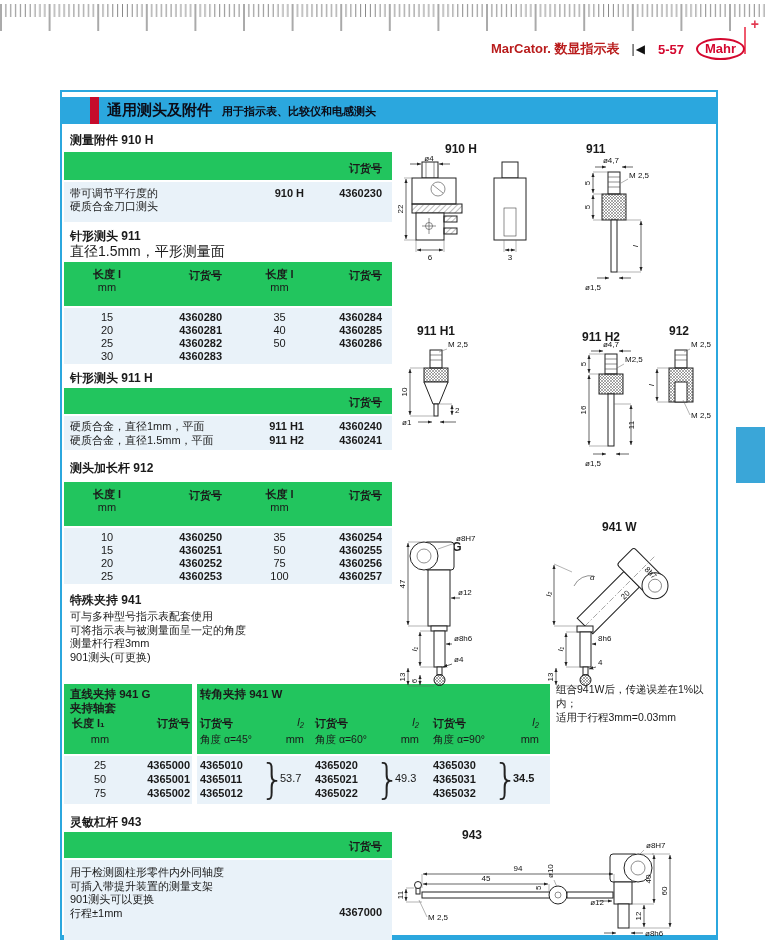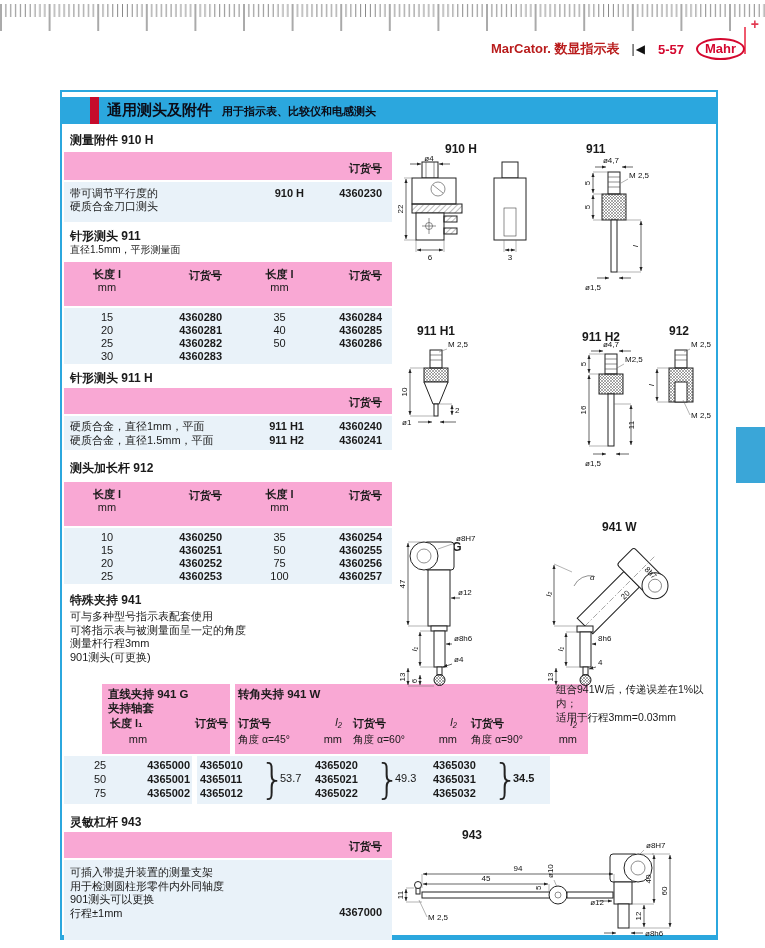--- a/index.html
+++ b/index.html
@@ -25,22 +25,22 @@
   
   .box { position:absolute; left:60px; top:90px; width:658px; height:850px;
          border:2px solid #2ba7de; border-bottom-width:5px; background:#fff; }
   .banner { position:absolute; left:0; top:5px; width:100%; height:27px; background:#2ba7de;
             display:flex; align-items:center; color:#0b0b16;padding-left:28px; }
   .banner-accent { width:9px; align-self:stretch; background:#c60c2c; }
   .banner-title { font-weight:bold; font-size:15px; margin-left:8px; }
   .banner-sub { font-weight:bold; font-size:11px; margin-left:10px; padding-top:2px; }
 
   .sec-title { position:absolute; font-weight:bold; font-size:12px; white-space:nowrap; }
-  .sec-sub { position:absolute; font-size:10px; white-space:nowrap; }
-  .tbl-head { position:absolute; background:#f9a8d4; }
+  .sec-sub { position:absolute; font-size:14px; white-space:nowrap; }
+  .tbl-head { position:absolute; background:#22c55e; }
   .tbl-body { position:absolute; background:#e9f2f9; }
   .row { display:flex; }
   .col-len  { width:70px; text-align:center; }
   .col-ord  { width:80px; text-align:right; }
   .gap20 { width:20px; }
   .col-len2 { width:75px; text-align:center; }
   .col-ord2 { width:65px; text-align:right; }
   .ln { height:13px; line-height:13px; }
   .ln14 { height:14px; line-height:14px; }
   .hd-bot { display:flex; align-items:flex-end; justify-content:flex-end; padding:0 10px 4px 8px; height:100%; }
@@ -235,21 +235,21 @@
   </div>
 
   <div class="sec-title" style="left:8px; top:500px;text-align:center;">特殊夹持 941</div>
   <div class="abs" style="left:8px; top:518px; line-height:13.5px;">
     <div>可与多种型号指示表配套使用</div>
     <div>可将指示表与被测量面呈一定的角度</div>
     <div>测量杆行程3mm</div>
     <div>901测头(可更换)</div>
   </div>
 
-  <div class="tbl-head" style="left:2px; top:592px; width:486px; height:70px;margin-left:38px;">
+  <div class="tbl-head" style="left:2px; top:592px; width:486px; height:70px;">
     <div class="abs" style="left:128px; top:0; width:5px; height:70px; background:#fff;"></div>
     <div class="abs b" style="left:6px; top:3px; font-size:11.5px;">直线夹持 941 G</div>
     <div class="abs b" style="left:6px; top:17px; font-size:11.5px;">夹持轴套</div>
     <div class="abs b" style="left:136px; top:3px; font-size:11.5px;">转角夹持 941 W</div>
     <div class="abs b" style="left:8px; top:32px; width:56px; ">长度 l₁</div>
     <div class="abs" style="left:8px; top:49px; width:56px; text-align:center;">mm</div>
     <div class="abs b" style="left:64px; top:32px; width:62px; text-align:right;">订货号</div>
     <div class="abs b" style="left:136px; top:32px;">订货号</div>
     <div class="abs ang" style="left:136px; top:49px;">角度 α=45°</div>
     <div class="abs it" style="left:204px; top:32px; width:36px; text-align:right;">l₂</div>
@@ -303,22 +303,22 @@
     <div>适用于行程3mm=0.03mm</div>
   </div>
 
   <div class="sec-title" style="left:8px; top:722px;">灵敏杠杆 943</div>
   <div class="tbl-head" style="left:2px; top:740px; width:328px; height:26px;">
     <div class="hd-bot b">订货号</div>
   </div>
   <div class="tbl-body" style="left:2px; top:768px; width:328px; height:80px; padding:6px 10px 0 6px;">
     <div class="row" style="height:100%;">
       <div style="flex:1; line-height:13.5px;">
+        <div>用于检测圆柱形零件内外同轴度</div>
         <div>可插入带提升装置的测量支架</div>
-        <div>用于检测圆柱形零件内外同轴度</div>
         <div>901测头可以更换</div>
         <div>行程±1mm</div>
       </div>
       <div class="b" style="width:80px; text-align:right; align-self:flex-start; padding-top:40px;">4367000</div>
     </div>
   </div>
 
   <div class="dr-label" style="left:383px; top:50px;">910 H</div>
   <svg class="abs" style="left:336px; top:64px;" width="162" height="136">
     <rect class="p" x="24" y="6" width="16" height="16"></rect>

